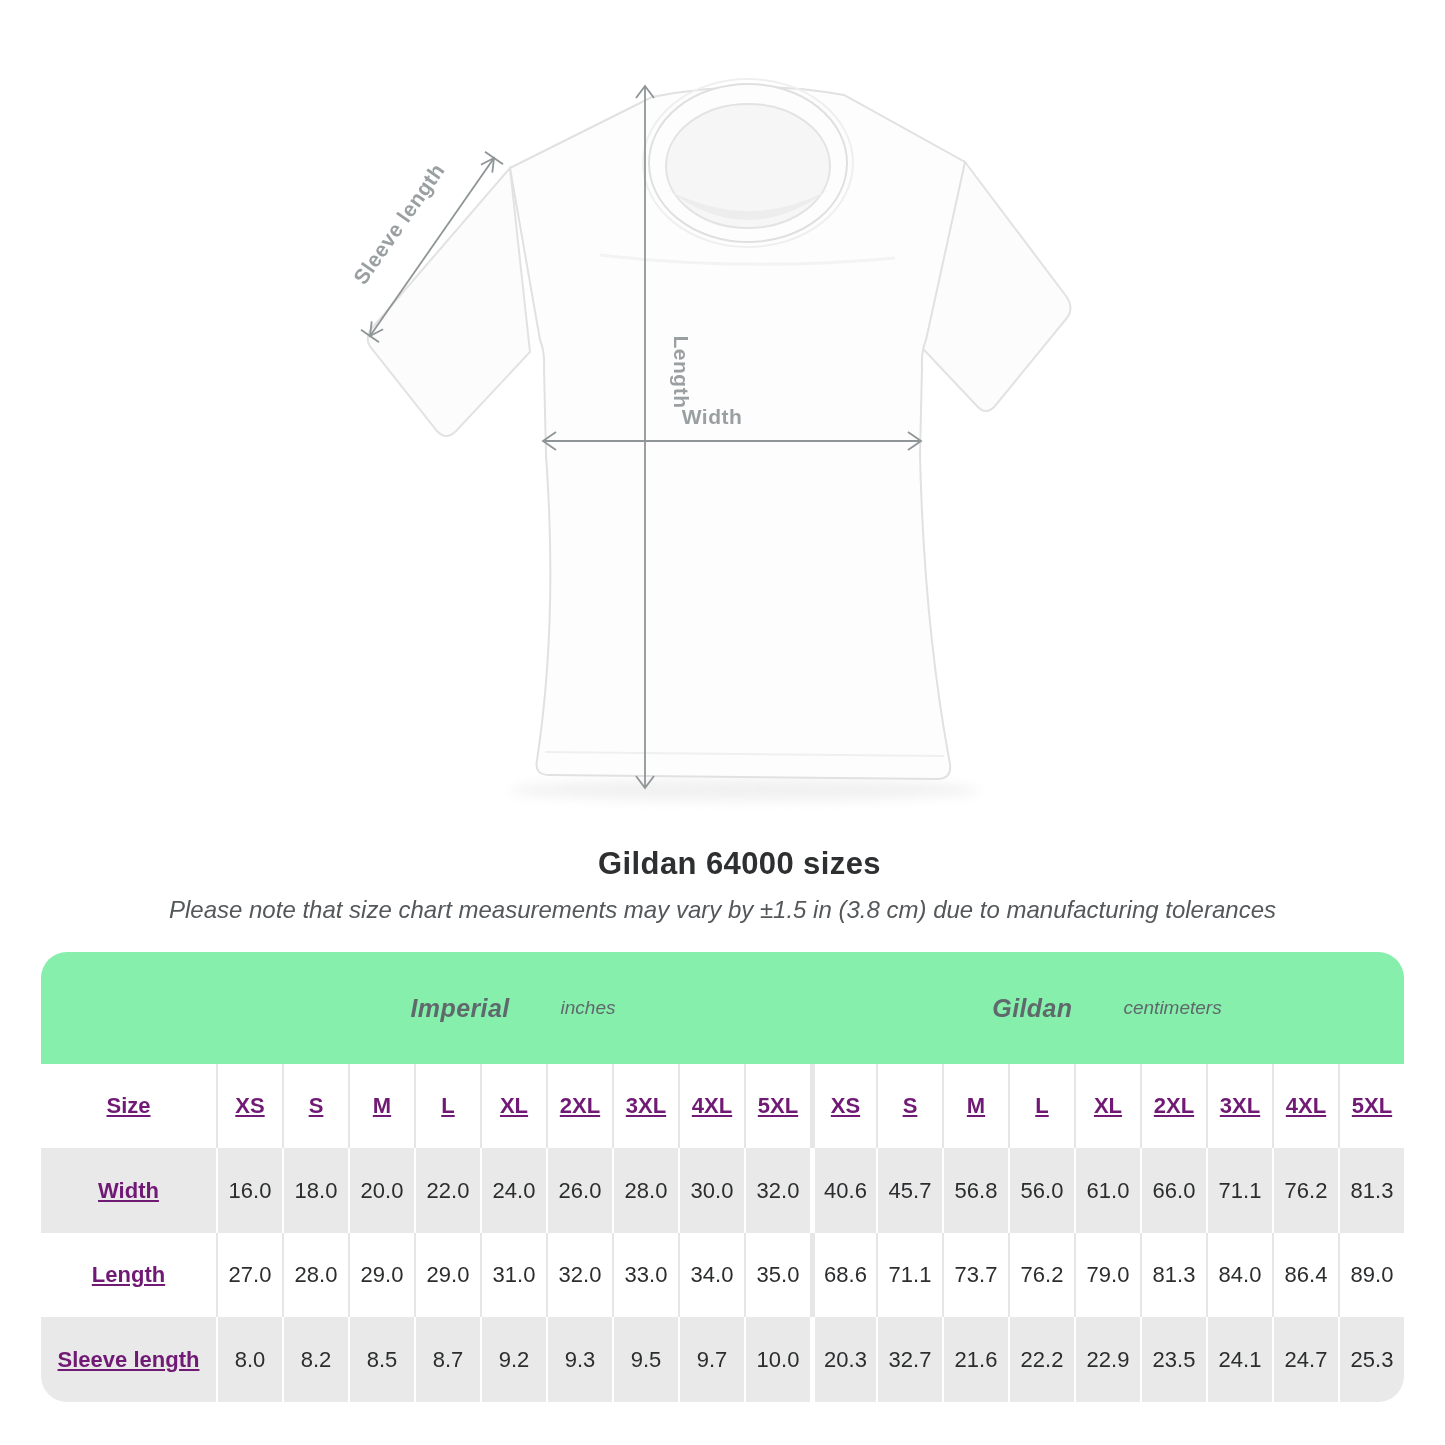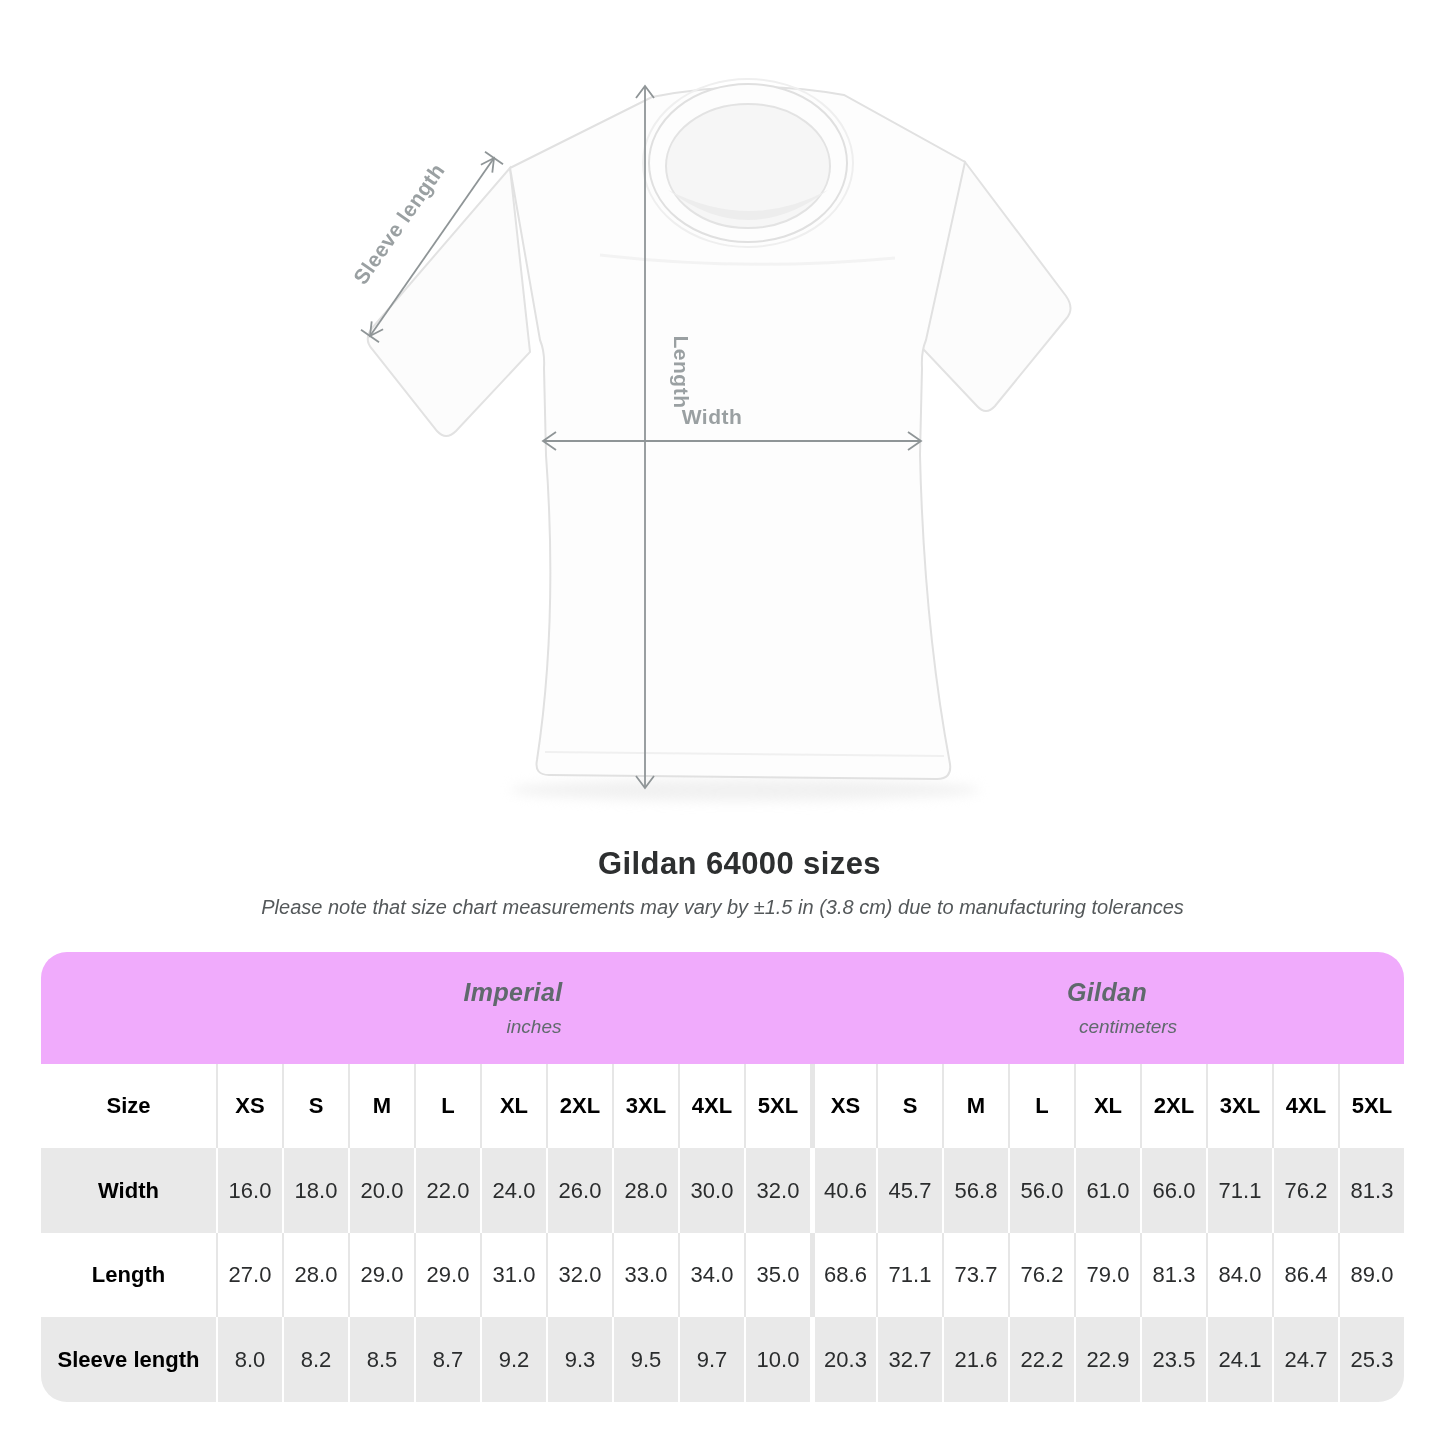--- a/index.html
+++ b/index.html
@@ -13,43 +13,43 @@
   .figure-svg text{font-family:"Liberation Sans", sans-serif;}
   .annot-label{font-weight:bold;font-size:21px;fill:#9aa0a2;letter-spacing:.5px;}
   .annot{stroke:#8f9597;stroke-width:1.8;fill:none;}
   
   .title{
     position:absolute;left:17px;top:846px;width:1445px;margin:0;
     text-align:center;font-size:31px;font-weight:bold;color:#2d2f30;letter-spacing:.4px;
   }
   .subtitle{
     position:absolute;left:0;top:896px;width:1445px;margin:0;
-    text-align:center;font-size:20px;font-style:italic;color:#54585a;
+    text-align:center;font-size:24px;font-style:italic;color:#54585a;
   }
   
   .size-grid{
     position:absolute;left:41px;top:952px;width:1363px;height:450px;
     display:grid;
     grid-template-columns:175px repeat(18,66px);
     grid-template-rows:112px 84px 85px 84px 85px;
     border-radius:26px;overflow:hidden;
     background:#ffffff;
   }
-  .band{background:#f0abfc;display:flex;flex-direction:column;align-items:center;justify-content:center;gap:9px;}
+  .band{background:#86efac;display:flex;flex-direction:row;align-items:center;justify-content:center;gap:9px;}
   .band.corner{grid-column:1;}
   .band.imperial{grid-column:2 / span 9;}
   .band.metric{grid-column:11 / span 9;}
   .band-title{font-size:25px;font-weight:bold;font-style:italic;color:#5f696c;letter-spacing:.4px;}
   .band-unit{font-size:19px;font-style:italic;color:#5f696c;margin-left:42px;}
   .cell{display:flex;align-items:center;justify-content:center;background:#ffffff;}
   .cell.sep{border-left:2px solid #e6e6e6;}
   .cell.sep.wide{border-left-width:5px;}
   .cell.shade{background:#e9e9e9;}
   .cell.shade.sep{border-left-color:#ffffff;}
-  .cell.hdr .ct,.cell.lbl .ct{font-weight:bold;color:#000000;font-size:22px;}
+  .cell.hdr .ct,.cell.lbl .ct{font-weight:bold;color:#701a75;font-size:22px;text-decoration:underline;}
   .cell.val .ct{color:#2b2d2e;font-size:22px;}
 </style>
 </head>
 <body>
 
 <svg class="figure-svg" viewBox="0 0 1445 835" aria-hidden="true">
 
   <ellipse cx="745" cy="790" rx="235" ry="11" fill="#f1f1f1" style="filter:blur(6px)"></ellipse>
 
   <path d="M 510 168 L 373 327 Q 363 339 372 349 L 437 431 Q 446 441 456 431 L 530 352 Z" fill="#fcfcfc" stroke="#e2e2e2" stroke-width="2"></path>

